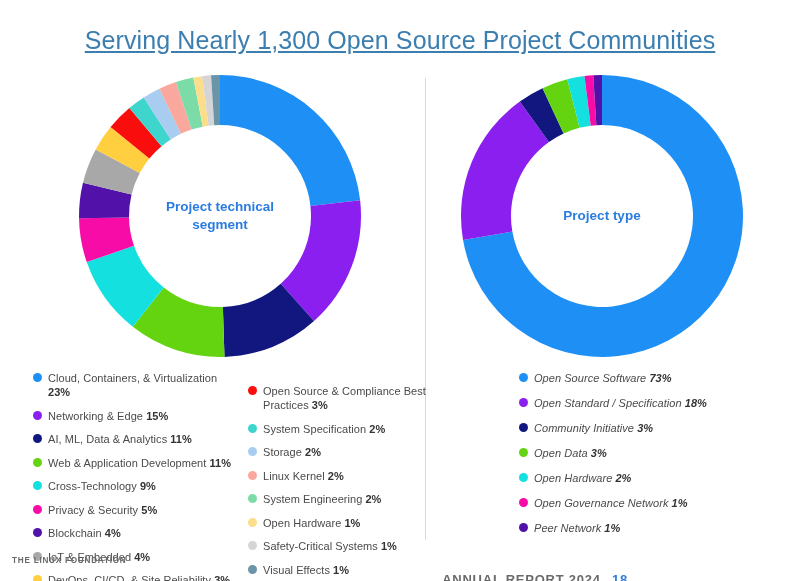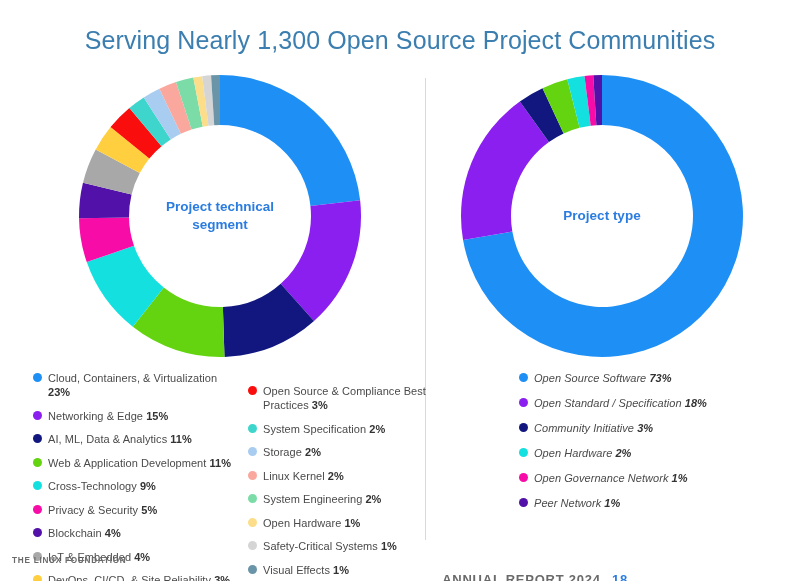--- a/index.html
+++ b/index.html
@@ -31,20 +31,21 @@
     left: 0;
     top: 9px;
     width: 800px;
     text-align: center;
     font-size: 25px;
     font-weight: 400;
     letter-spacing: 0.1px;
     color: #3B7EAF;
     font-family: "Liberation Sans", sans-serif;
     white-space: nowrap;
+    text-decoration: underline;
   }
 
   
   #center-divider {
     position: absolute;
     left: 425px;
     top: 78px;
     width: 1px;
     height: 462px;
     background: #d9d9d9;
@@ -317,20 +318,24 @@
       </div>
       <div class="legend-item">
         <span class="legend-dot" style="background: rgb(138, 31, 240);"></span>
         <span class="legend-text"><span>Open Standard / Specification </span><span class="pct">18%</span></span>
       </div>
       <div class="legend-item">
         <span class="legend-dot" style="background: rgb(17, 23, 127);"></span>
         <span class="legend-text"><span>Community Initiative </span><span class="pct">3%</span></span>
       </div>
       <div class="legend-item">
+        <span class="legend-dot" style="background: rgb(100, 212, 17);"></span>
+        <span class="legend-text"><span>Open Data </span><span class="pct">3%</span></span>
+      </div>
+      <div class="legend-item">
         <span class="legend-dot" style="background: rgb(20, 224, 224);"></span>
         <span class="legend-text"><span>Open Hardware </span><span class="pct">2%</span></span>
       </div>
       <div class="legend-item">
         <span class="legend-dot" style="background: rgb(248, 12, 168);"></span>
         <span class="legend-text"><span>Open Governance Network </span><span class="pct">1%</span></span>
       </div>
       <div class="legend-item">
         <span class="legend-dot" style="background: rgb(82, 17, 168);"></span>
         <span class="legend-text"><span>Peer Network </span><span class="pct">1%</span></span>

